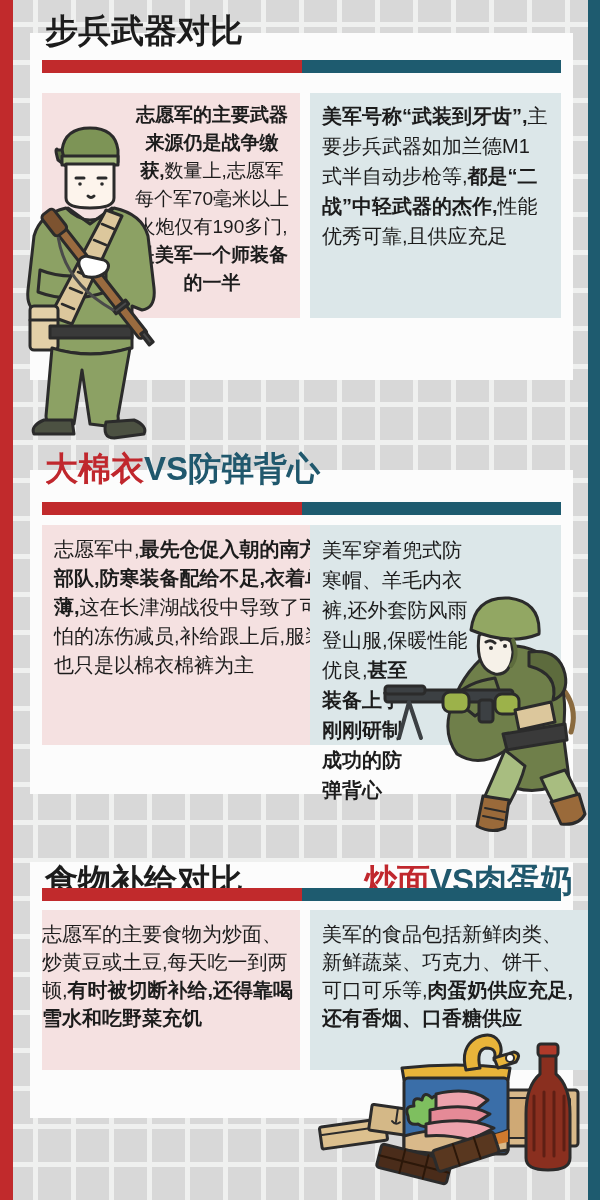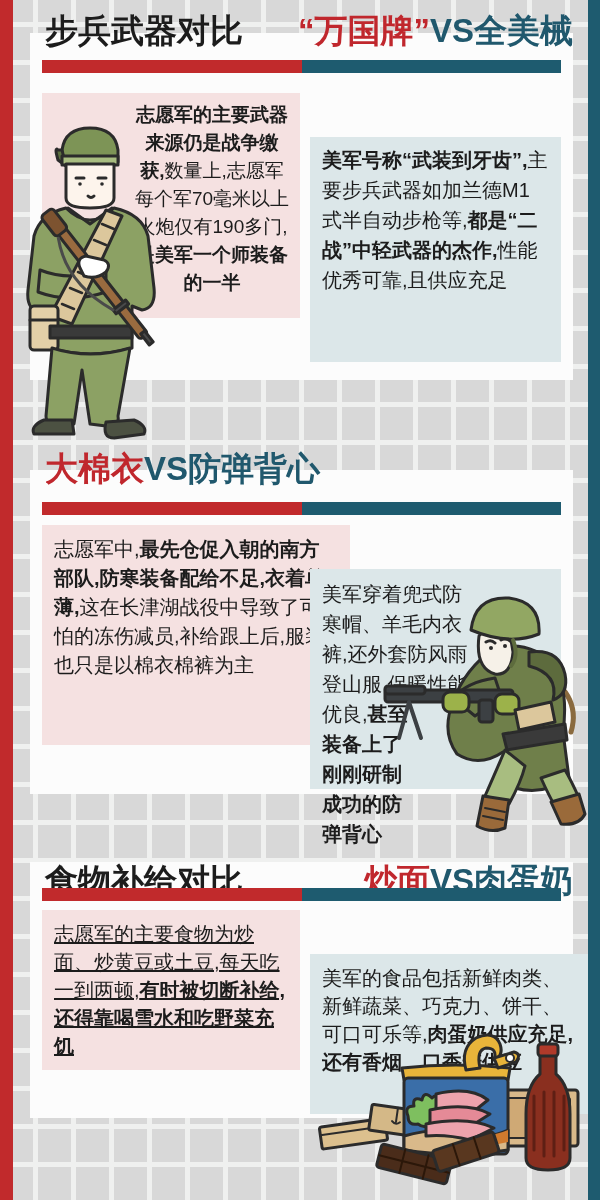--- a/index.html
+++ b/index.html
@@ -24,34 +24,34 @@
        letter-spacing:0px;color:#1c1c1c;white-space:nowrap;text-align:right;}
   .hdr .vs-red{color:#c0272d;}
   .hdr .vs-teal{color:#20586d;}
 
   .divider{position:absolute;left:42px;width:519px;height:13px;display:flex;z-index:3;}
   .divider .half-red{flex:1;background:#c12a2c;}
   .divider .half-teal{flex:1;background:#1e5b6f;}
 
   .card{position:absolute;z-index:2;color:#1c1c1c;box-sizing:border-box;}
   .card.pink{background:#f5e1e1;}
-  .card.blue{background:#dce7e9;margin-top:44px;}
+  .card.blue{background:#dce7e9;}
   .card p{margin:0;}
   .card b{font-weight:800;}
 
   #card-w-left{left:42px;top:93px;width:258px;height:225px;padding:8px 10px;
                font-size:19px;line-height:28px;text-align:center;}
   #card-w-right{left:310px;top:93px;width:251px;height:225px;padding:8px 12px;
                 font-size:20px;line-height:30px;}
   #card-c-left{left:42px;top:525px;width:308px;height:220px;padding:10px 12px;
                font-size:20px;line-height:29px;}
   #card-c-right{left:310px;top:525px;width:251px;height:220px;padding:10px 12px;
                 font-size:20px;line-height:30px;}
-  #card-f-left{left:42px;top:910px;width:258px;height:160px;padding:10px 12px;
-               font-size:20px;line-height:28px;text-decoration:underline;}
+  #card-f-left{left:42px;top:910px;width:258px;height:160px;padding:10px 0;
+               font-size:20px;line-height:28px;}
   #card-f-right{left:310px;top:910px;width:282px;height:160px;padding:10px 12px;
                 font-size:20px;line-height:28px;}
 
   
   .spacer-soldier-left{float:left;width:82px;height:200px;margin-top:28px;}
   .spacer-us-1{float:right;width:78px;height:62px;margin-top:62px;}
   .spacer-us-2{float:right;clear:right;width:128px;height:96px;}
 
   .illus{position:absolute;z-index:4;}
   #chinese-soldier{left:10px;top:120px;}
@@ -59,21 +59,20 @@
   #food{left:318px;top:1030px;}
 </style>
 </head>
 <body>
 
 <div id="page">
 
   <div class="panel" style="top:33px;height:347px;"></div>
   <div class="hdr" style="top:10px;">
     <span>步兵武器对比</span>
-    <span><span class="vs-red">“万国牌”</span><span class="vs-teal">VS全美械</span></span>
   </div>
   <div class="divider" style="top:60px;">
     <span class="half-red"></span>
       <span class="half-teal"></span>
   </div>
 
   <div class="card pink" id="card-w-left">
     <p><span class="spacer-soldier-left"></span><b>志愿军的主要武器来源仍是战争缴获,</b><span>数量上,志愿军每个军70毫米以上火炮仅有190多门,</span><b>是美军一个师装备的一半</b></p>
   </div>
   <div class="card blue" id="card-w-right">

